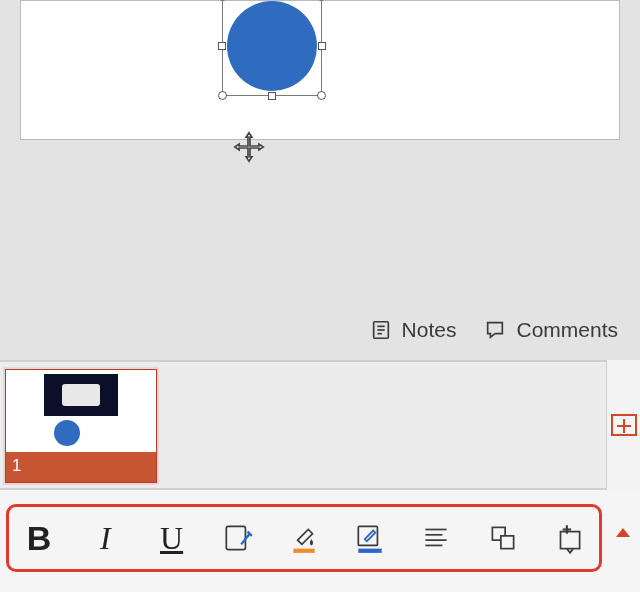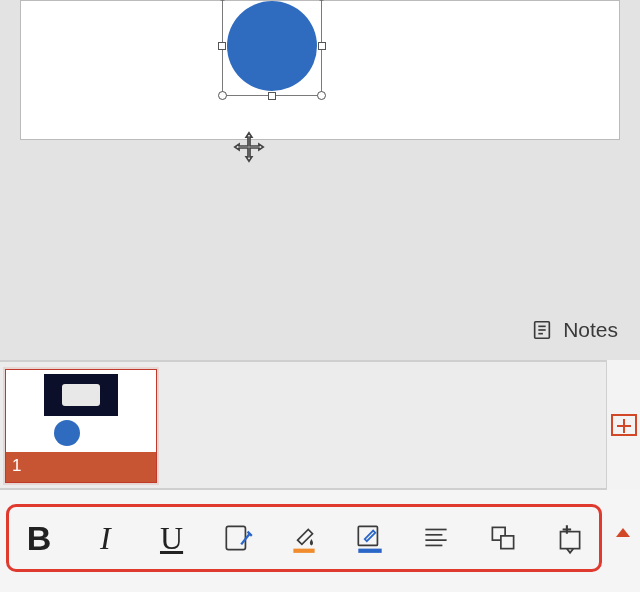--- a/index.html
+++ b/index.html
@@ -77,20 +77,26 @@
   <div class="meta-bar">
     <div class="meta-item">
       <svg viewBox="0 0 24 24" fill="none" stroke-width="1.8">
           <rect x="4" y="3" width="16" height="18" rx="1"></rect>
           <line x1="8" y1="8" x2="16" y2="8"></line>
           <line x1="8" y1="12" x2="16" y2="12"></line>
           <line x1="8" y1="16" x2="13" y2="16"></line>
         </svg>
       <span>Notes</span>
     </div>
+    <div class="meta-item">
+      <svg viewBox="0 0 24 24" fill="none" stroke-width="1.8">
+          <path d="M4 4h16v12H12l-5 4v-4H4z"></path>
+        </svg>
+      <span>Comments</span>
+    </div>
   </div>
 </div>
 
 <div class="thumb-strip">
   <div class="thumb">
     <div class="thumb-img"></div>
     <div class="thumb-circle"></div>
     <div class="thumb-band">1</div>
   </div>
 </div>

